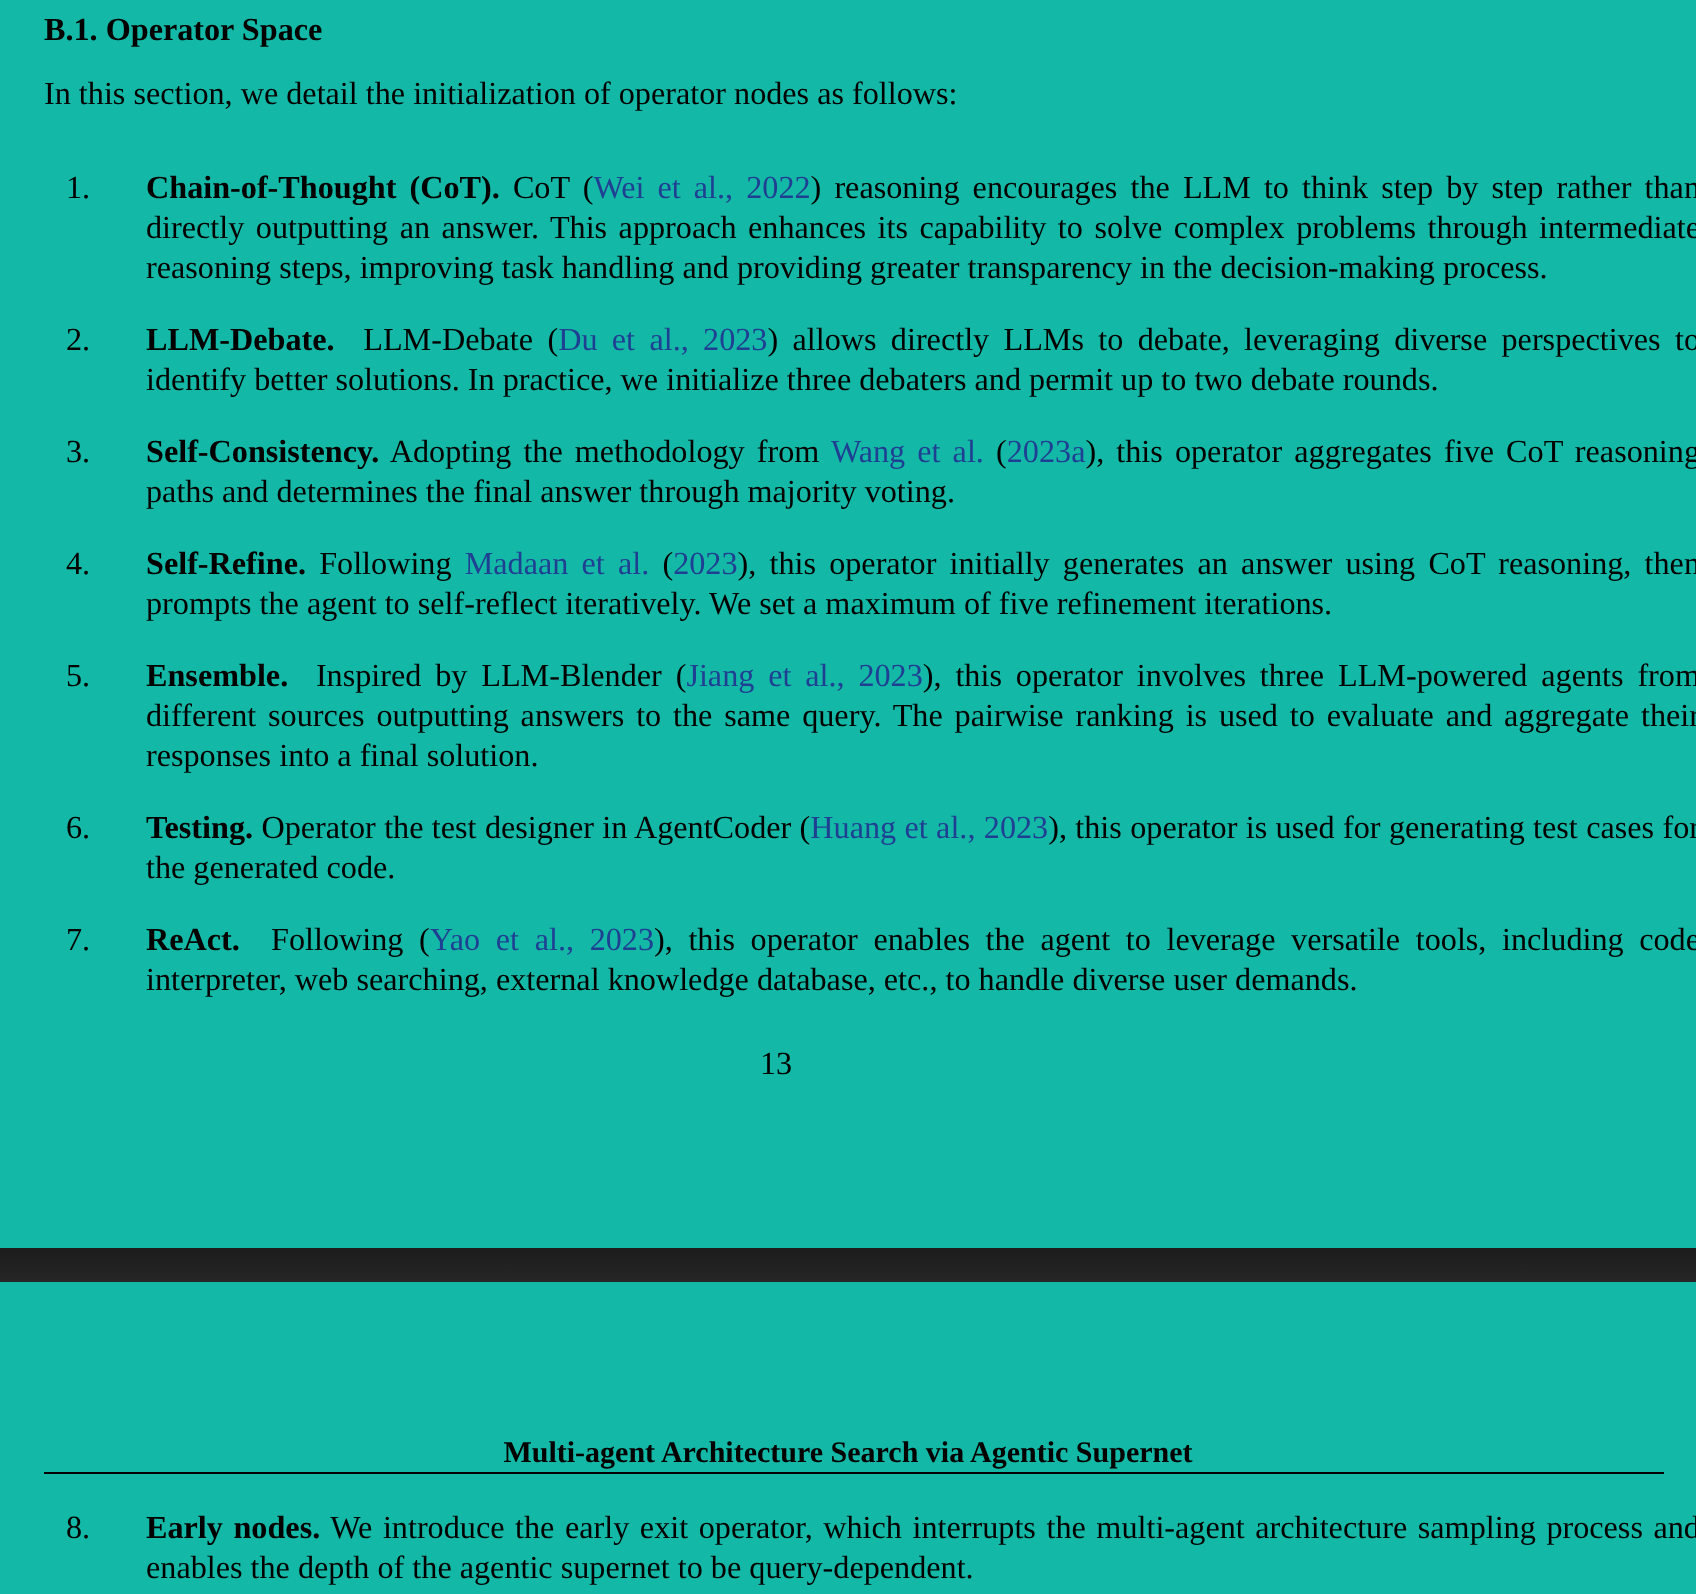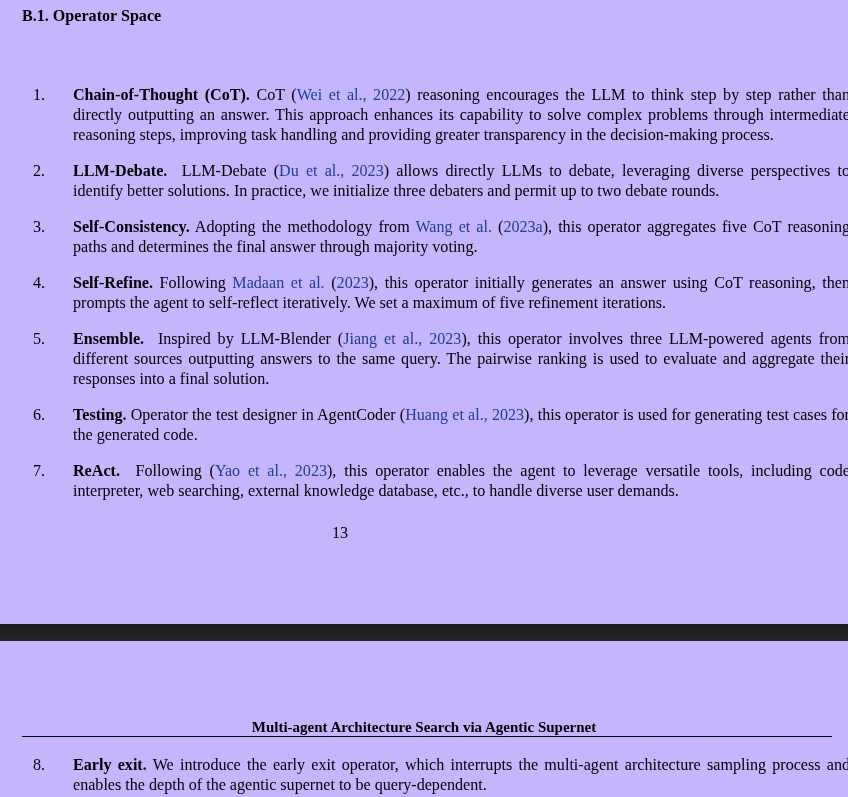--- a/index.html
+++ b/index.html
@@ -14,21 +14,21 @@
       overflow: hidden;
       font-family: "Liberation Serif", "DejaVu Serif", serif;
       color: #000000;
       font-size: 16.1px;
       line-height: 20px;
     }
     .page {
       position: absolute;
       left: 0;
       width: 848px;
-      background: #c4b5fd;
+      background: #14b8a6;
     }
     #page-top { top: 0; height: 624px; }
     #page-bottom { top: 641px; height: 156px; }
 
     .section-heading {
       position: absolute;
       left: 22px;
       top: 6px;
       font-weight: bold;
       font-size: 16.1px;
@@ -72,20 +72,21 @@
     .op-title { font-weight: bold; }
     .cite { color: #1f3f93; cursor: pointer; }
     .em { }
 
     .page-number {
       position: absolute;
       left: 0;
       width: 680px;
       top: 523px;
       text-align: center;
+      padding-left: 48px;
     }
 
     #viewer-gap {
       position: absolute;
       left: 0;
       top: 624px;
       width: 848px;
       height: 17px;
       background: linear-gradient(#1c1c1c, #262626);
     }
@@ -107,20 +108,21 @@
       top: 95px;
       height: 0;
       border-top: 1.6px solid #000;
     }
   </style>
 </head>
 <body>
 
 <div class="page" id="page-top">
   <div class="section-heading">B.1. Operator Space</div>
+  <div class="intro">In this section, we detail the initialization of operator nodes as follows:</div>
 
   <ol class="op-list">
 
     <li class="op-item" style="top:85px">
       <span class="op-num">1.</span>
       <div class="op-body"><span class="op-title">Chain-of-Thought (CoT).</span><span> CoT (</span><span class="cite" style="color: rgb(31, 63, 147);">Wei et al., 2022</span><span>) reasoning encourages the LLM to think step by step rather than directly outputting an answer. This approach enhances its capability to solve complex problems through intermediate reasoning steps, improving task handling and providing greater transparency in the decision-making process.</span></div>
     </li>
 
     <li class="op-item" style="top:161px">
       <span class="op-num">2.</span>
@@ -158,16 +160,16 @@
 
 <div id="viewer-gap"></div>
 
 <div class="page" id="page-bottom">
   <div class="running-header">Multi-agent Architecture Search via Agentic Supernet</div>
   <div class="header-rule"></div>
 
   <ol class="op-list">
     <li class="op-item" style="top:114px">
       <span class="op-num">8.</span>
-      <div class="op-body"><span class="op-title">Early exit.</span><span> We introduce the early exit operator, which interrupts the multi-agent architecture sampling process and enables the depth of the agentic supernet to be query-dependent.</span></div>
+      <div class="op-body"><span class="op-title">Early nodes.</span><span> We introduce the early exit operator, which interrupts the multi-agent architecture sampling process and enables the depth of the agentic supernet to be query-dependent.</span></div>
     </li>
   </ol>
 </div>
 
 </body></html>

